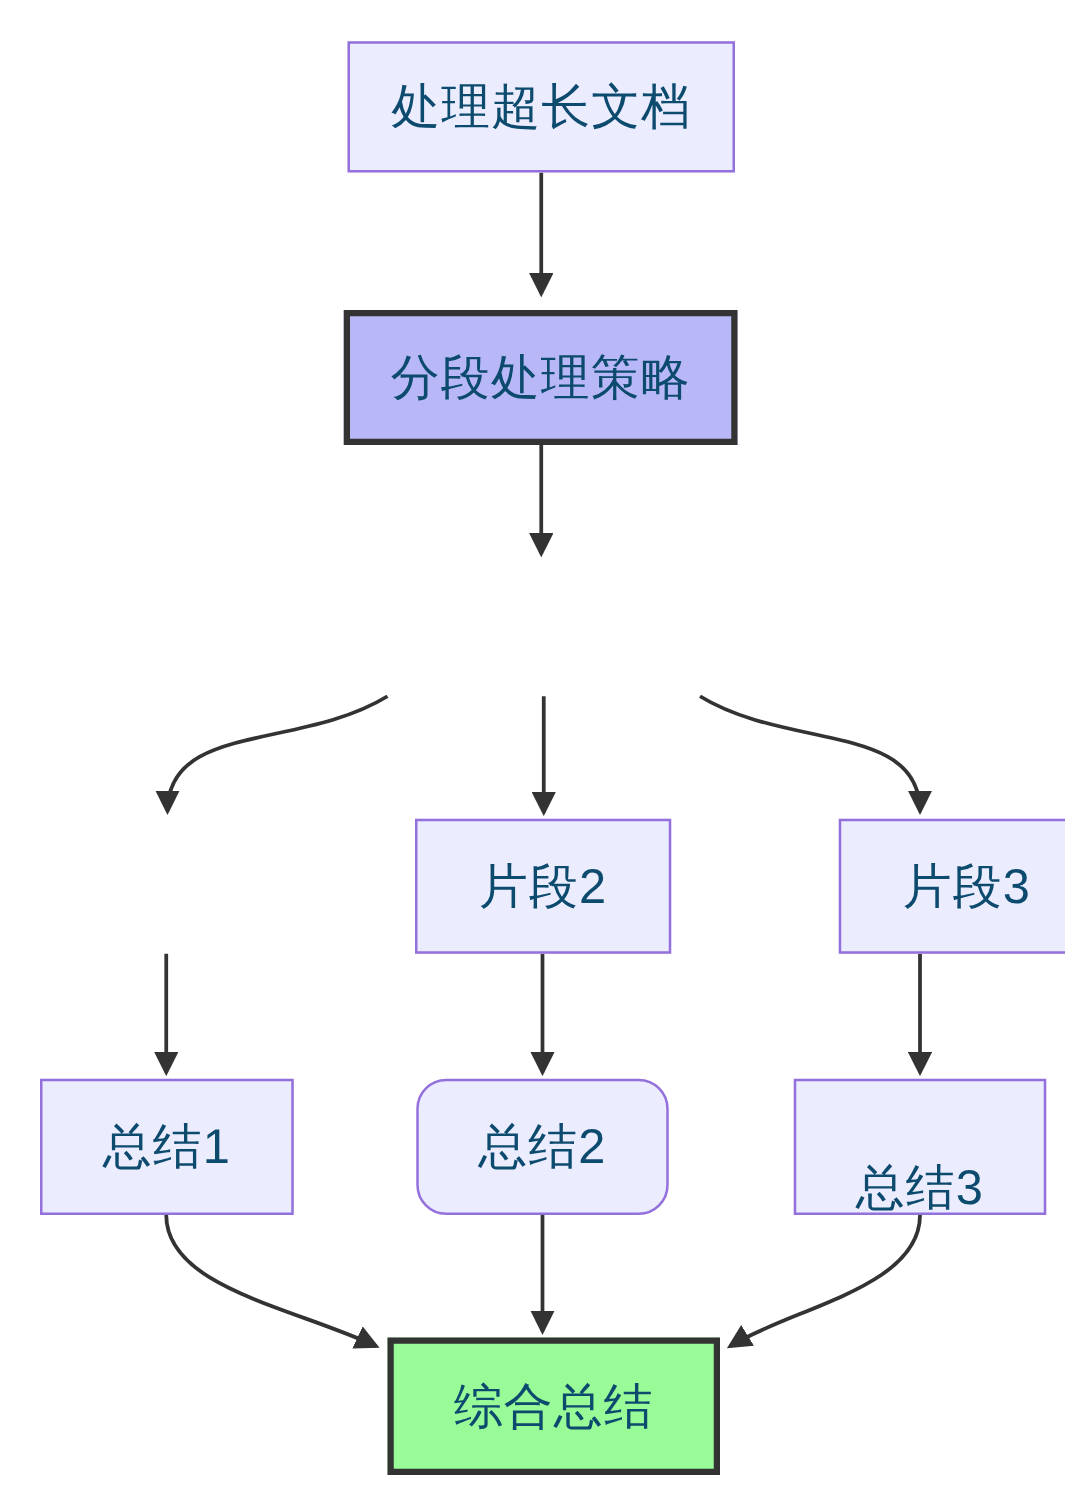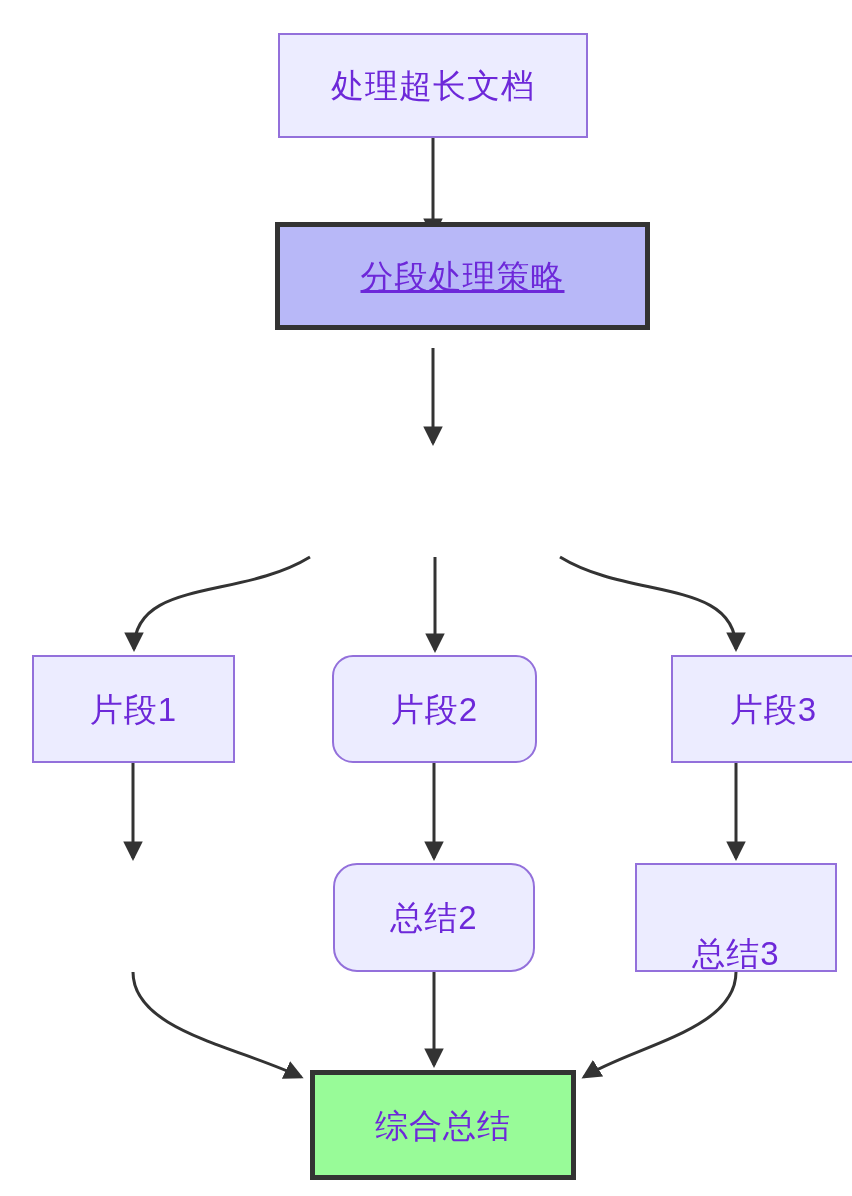--- a/index.html
+++ b/index.html
@@ -21,40 +21,40 @@
     width: 852px; height: 1196px;
   }
   .node {
     position: absolute;
     box-sizing: border-box;
     display: flex;
     align-items: center;
     justify-content: center;
     background: #ECECFF;
     border: 2.5px solid #9370DB;
-    color: #6d28d9;
-    font-size: 33px;
+    color: #0c4a6e;
+    font-size: 39px;
     line-height: 1;
     white-space: nowrap;
     letter-spacing: 1px;
   }
   .node.highlight-purple {
     background: #B8B8F8;
     border: 5px solid #333333;
   }
   .node.highlight-green {
     background: #98FB98;
     border: 5px solid #333333;
   }
   
   #node-doc      { left: 278px; top:   33px; width: 310px; height: 105px; }
-  #node-strategy { left: 275px; top:  222px; width: 375px; height: 108px; text-decoration: underline; }
+  #node-strategy { left: 275px; top:  248px; width: 315px; height: 108px; }
   #node-original { left: 310px; top:  448px; width: 250px; height: 109px; }
   #node-chunk1   { left:  32px; top:  655px; width: 203px; height: 108px; }
-  #node-chunk2   { left: 332px; top:  655px; width: 205px; height: 108px; border-radius: 21px; }
+  #node-chunk2   { left: 332px; top:  655px; width: 205px; height: 108px; }
   #node-chunk3   { left: 671px; top:  655px; width: 205px; height: 108px; }
   #node-summary1 { left:  32px; top:  863px; width: 203px; height: 109px; }
   #node-summary2 { left: 333px; top:  863px; width: 202px; height: 109px; border-radius: 24px; }
   #node-summary3 { left: 635px; top:  863px; width: 202px; height: 109px; align-items: flex-end; }
   #node-final    { left: 310px; top: 1070px; width: 266px; height: 110px; }
   .edge {
     fill: none;
     stroke: #333333;
     stroke-width: 3px;
   }
@@ -85,32 +85,32 @@
 
   <div class="node" id="node-doc">
     <span>处理超长文档</span>
   </div>
 
   <div class="node highlight-purple" id="node-strategy">
     <span>分段处理策略</span>
   </div>
 
 
-  <div class="node" id="node-chunk1">
-    <span>片段1</span>
-  </div>
 
   <div class="node" id="node-chunk2">
     <span>片段2</span>
   </div>
 
   <div class="node" id="node-chunk3">
     <span>片段3</span>
   </div>
 
+  <div class="node" id="node-summary1">
+    <span>总结1</span>
+  </div>
 
   <div class="node" id="node-summary2">
     <span>总结2</span>
   </div>
 
   <div class="node" id="node-summary3">
     <span>总结3</span>
   </div>
 
   <div class="node highlight-green" id="node-final">

